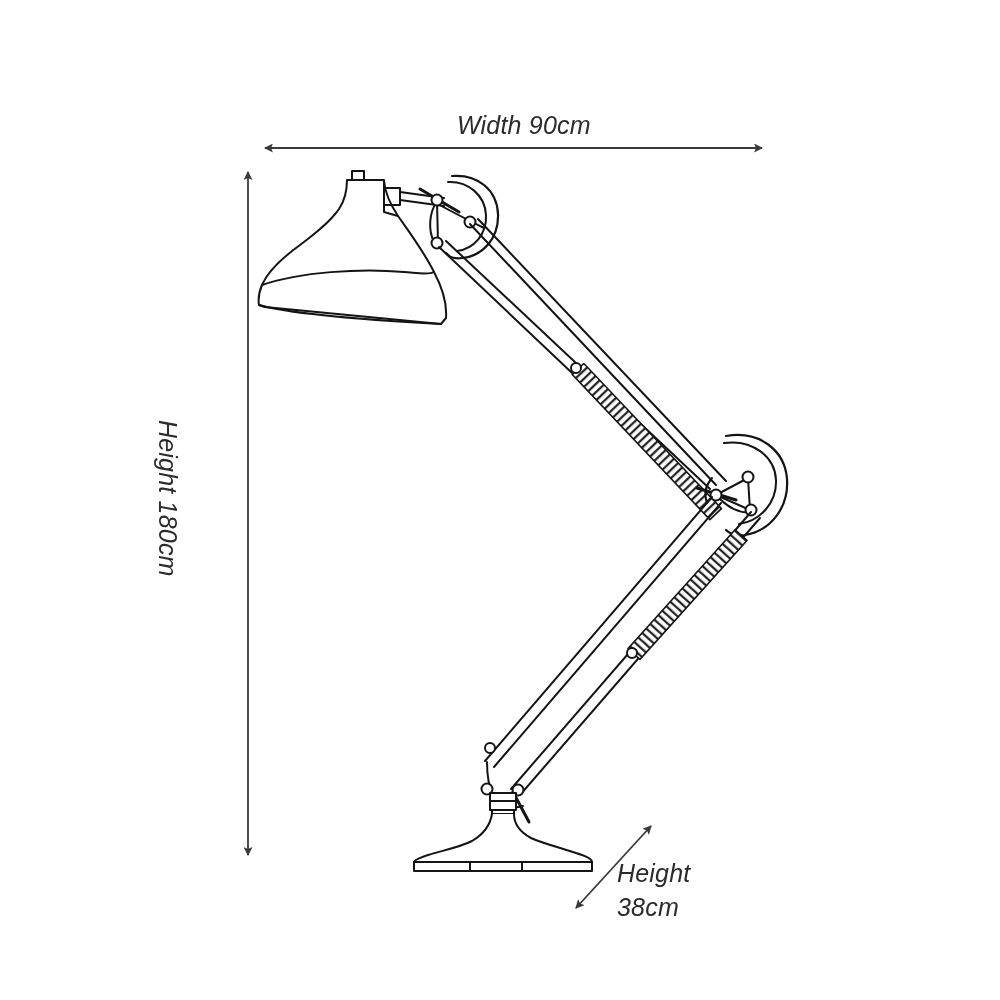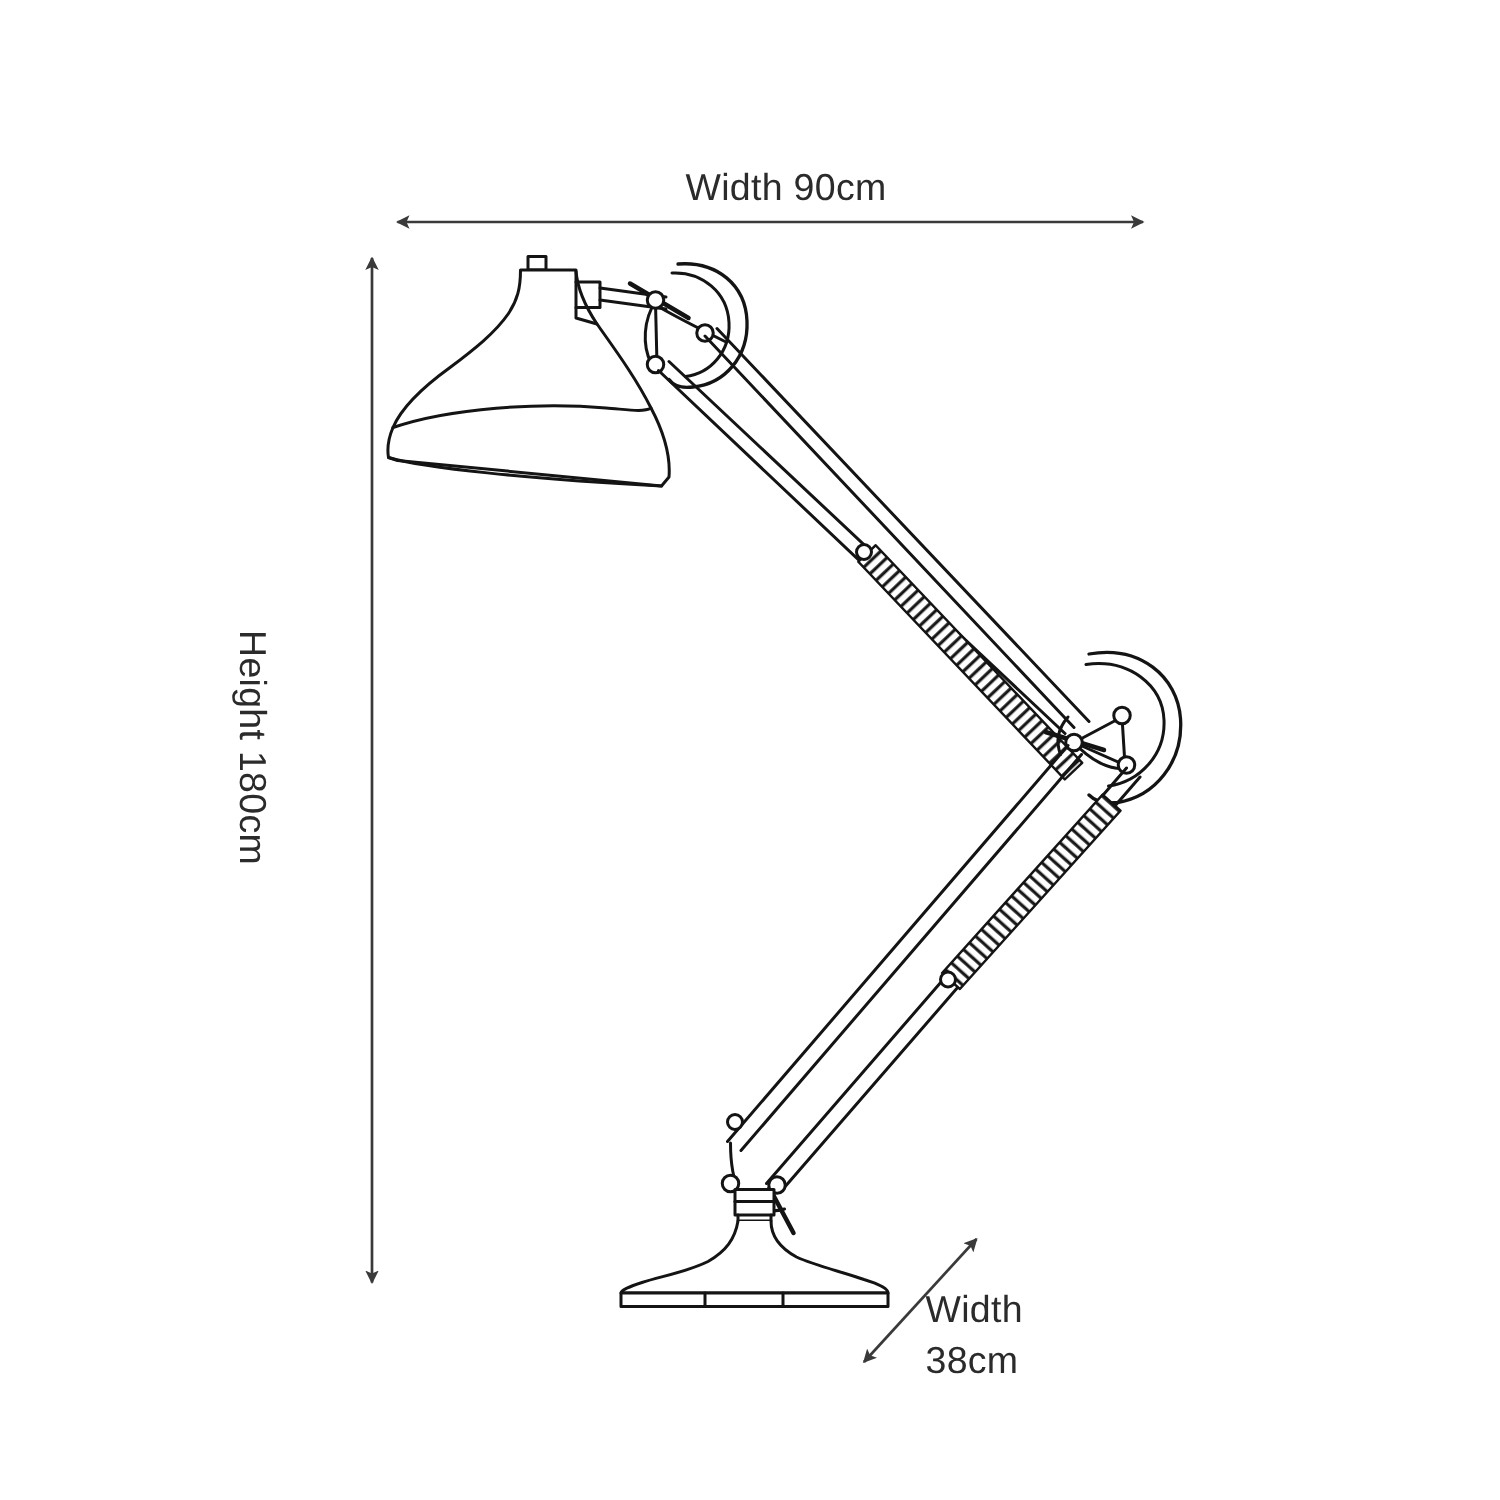--- a/index.html
+++ b/index.html
@@ -11,20 +11,21 @@
     width: 1000px;
     height: 1000px;
     font-family: "Liberation Sans", sans-serif;
     overflow: hidden;
   }
   #sheet {
     position: relative;
     width: 984px;
     height: 1000px;
     background: #ffffff;
+    font-style: italic;
   }
   #drawing {
     position: absolute;
     left: 0;
     top: 0;
     width: 1000px;
     height: 1000px;
     display: block;
   }
   .dim-text {
@@ -196,15 +197,15 @@
         <path d="M522,862 L522,871"></path>
       </g>
 
     </g>
   </svg>
 
   <div class="dim-text" id="width-label">Width 90cm</div>
 
   <div class="dim-text" id="height-label">Height 180cm</div>
 
-  <div class="dim-text" id="depth-label"><span>Width</span><br><span>38cm</span></div>
+  <div class="dim-text" id="depth-label"><span>Height</span><br><span>38cm</span></div>
 
 </div>
 
 </body></html>

